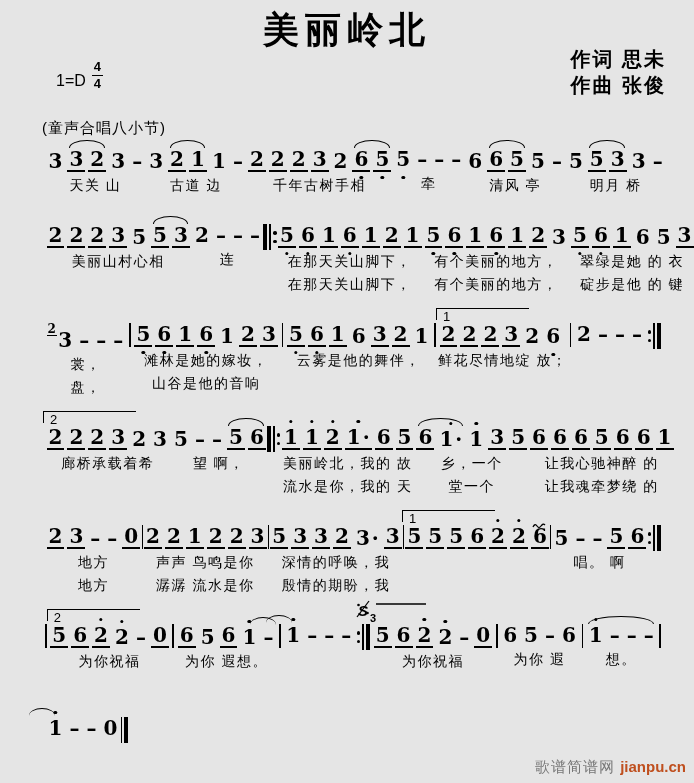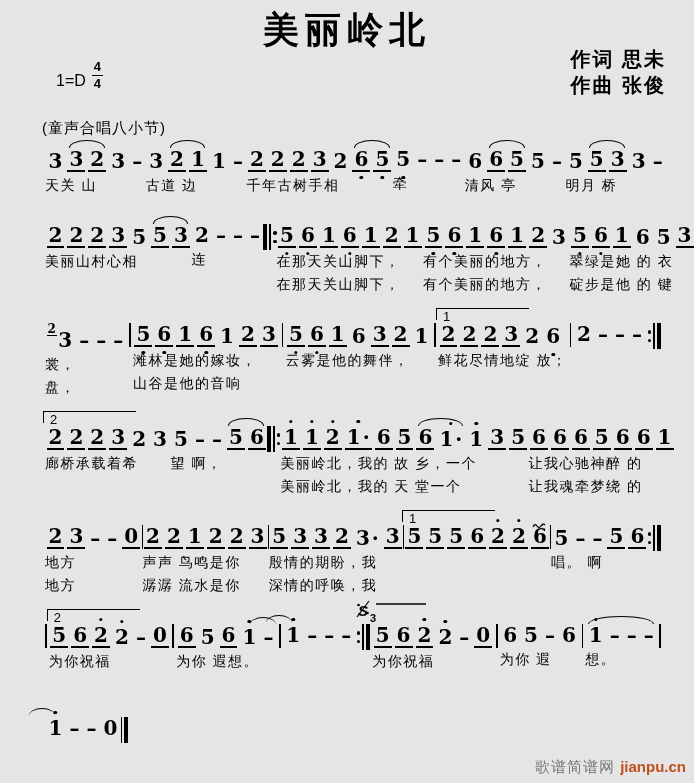--- a/index.html
+++ b/index.html
@@ -36,21 +36,21 @@
         padding:0 1px;margin-right:-2px;}
   .note.tieout::after{content:"";position:absolute;top:-9px;left:55%;width:26px;height:7px;
         border-top:1.6px solid #000;border-radius:50% 50% 0 0/100% 100% 0 0;}
   .note.tiein::before{content:"";position:absolute;top:-9px;right:55%;width:26px;height:7px;
         border-top:1.6px solid #000;border-radius:50% 50% 0 0/100% 100% 0 0;}
   .mordent{position:absolute;top:-14px;left:1px;}
   .segno{position:absolute;top:-8px;left:-16px;width:72px;height:24px;}
   .volta{position:absolute;top:1px;left:-2px;width:92px;height:11px;
         border-left:1.2px solid #000;border-top:1.2px solid #000;font-size:13px;}
   .volta span{position:relative;top:0px;left:6px;}
-  .lyr{font-size:14px;letter-spacing:1.5px;margin-top:5px;min-height:18px;white-space:nowrap;}
+  .lyr{font-size:14px;letter-spacing:1.5px;margin-top:5px;min-height:18px;white-space:nowrap;text-align:center;}
   .sep{display:flex;align-items:center;gap:2px;margin-top:16px;height:26px;}
   .s-single{width:1.6px;background:#000;height:24px;}
   .sep .b{display:block;height:26px;}
   .sep .thin{width:1.6px;background:#000;}
   .sep .thick{width:4px;background:#000;}
   .sep .dots{display:flex;flex-direction:column;justify-content:center;gap:5px;height:26px;}
   .sep .dots span{width:3.6px;height:3.6px;background:#000;border-radius:50%;display:block;}
   .watermark{position:absolute;right:8px;bottom:6px;font-size:15px;color:#777;letter-spacing:1px;margin-left:12px;}
   .watermark .url{color:#bf4f1e;font-weight:bold;letter-spacing:0;}
 </style>
@@ -346,21 +346,21 @@
         <div class="bar">
           <div class="notes">
             <span class="note u"><span>1</span><span class="odot hi"></span></span>
             <span class="note u"><span>1</span><span class="odot hi"></span></span>
             <span class="note u"><span>2</span><span class="odot hi"></span></span>
             <span class="note u"><span>1</span><span class="aug">·</span><span class="odot hi"></span></span>
             <span class="note u"><span>6</span></span>
             <span class="note u"><span>5</span></span>
           </div>
           <div class="lyr">美丽岭北，我的 故</div>
-          <div class="lyr">美丽岭北，我的 天</div>
+          <div class="lyr">流水是你，我的 天</div>
         </div>
         <div class="sep s-single"></div>
         <div class="bar">
           <div class="notes">
             <span class="slur">
               <span class="note u"><span>6</span></span>
               <span class="note"><span>1</span><span class="aug">·</span><span class="odot hi"></span></span>
             </span>
             <span class="note"><span>1</span><span class="odot hi"></span></span>
             <span class="note u"><span>3</span></span>
@@ -413,22 +413,22 @@
         <div class="sep s-single"></div>
         <div class="bar">
           <div class="notes">
             <span class="note u"><span>5</span></span>
             <span class="note u"><span>3</span></span>
             <span class="note u"><span>3</span></span>
             <span class="note u"><span>2</span></span>
             <span class="note"><span>3</span><span class="aug">·</span></span>
             <span class="note u"><span>3</span></span>
           </div>
+          <div class="lyr">深情的呼唤，我</div>
           <div class="lyr">殷情的期盼，我</div>
-          <div class="lyr">深情的呼唤，我</div>
         </div>
         <div class="sep s-single"></div>
         <div class="bar">
           <div class="volta"><span>1</span></div>
           <div class="notes">
             <span class="note u"><span>5</span></span>
             <span class="note u"><span>5</span></span>
             <span class="note u"><span>5</span></span>
             <span class="note u"><span>6</span></span>
             <span class="note u"><span>2</span><span class="odot hi"></span></span>

